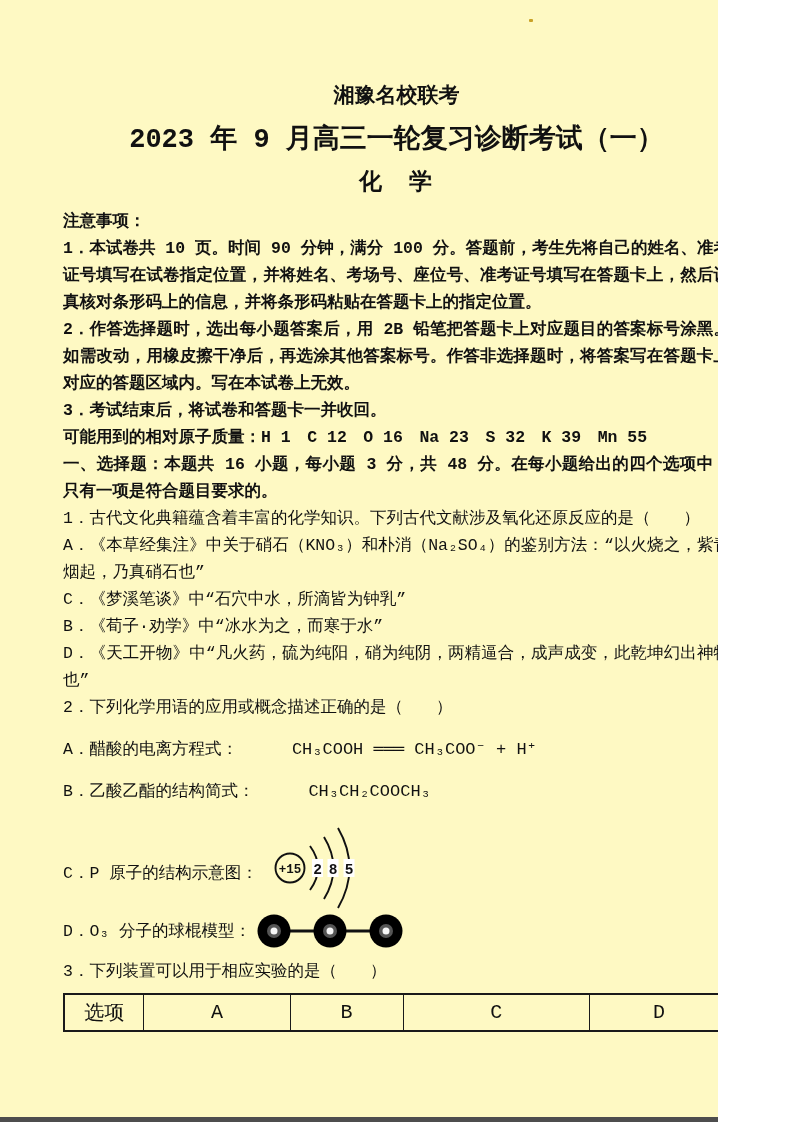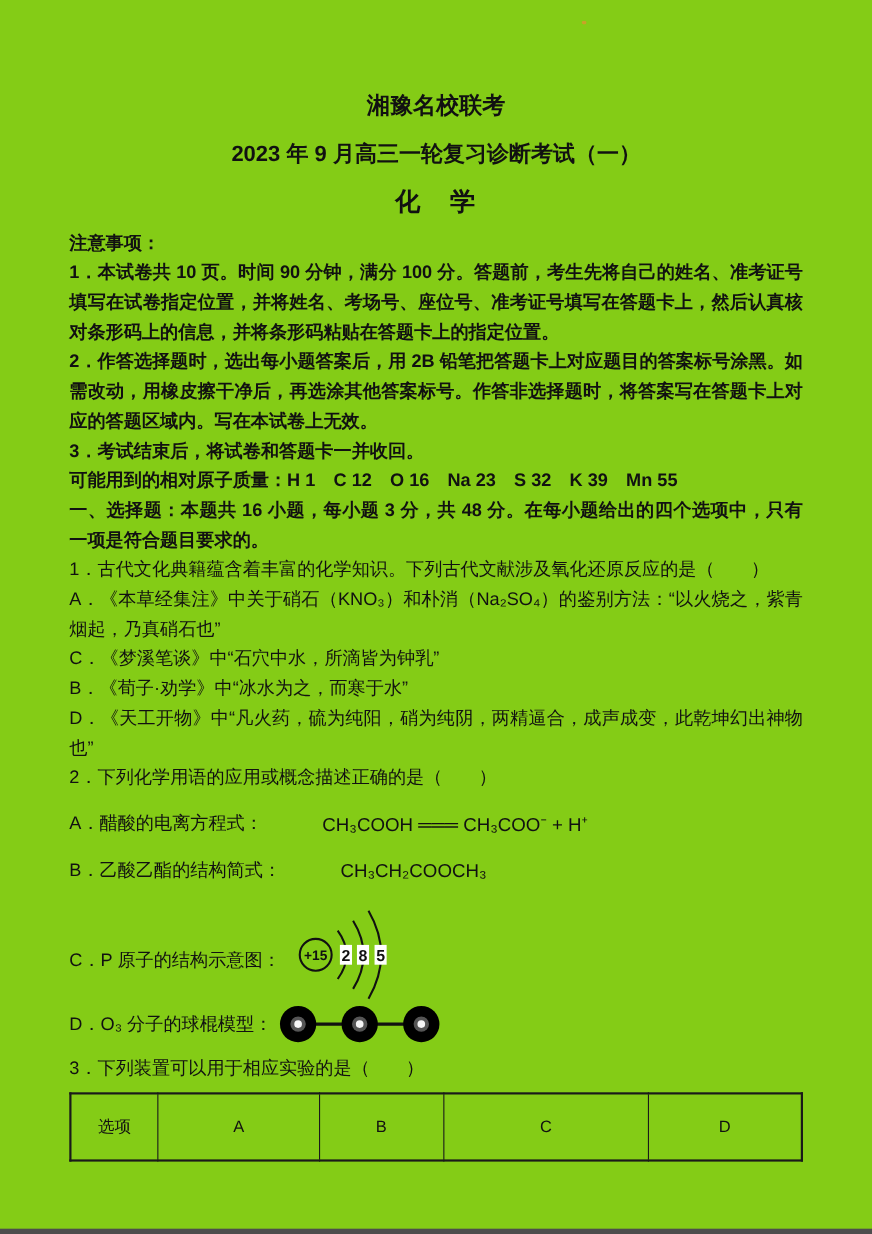--- a/index.html
+++ b/index.html
@@ -1,36 +1,36 @@
 <!DOCTYPE html>
 <html><head>
 <meta charset="utf-8">
 <style>
   html, body { margin: 0; padding: 0; background: #ffffff; }
   .page {
     position: relative;
-    width: 793px;
+    width: 718px;
     height: 1122px;
-    background: #84cc16;
+    background: #fef9c3;
     overflow: hidden;
-    font-family: Liberation Sans, sans-serif;
+    font-family: Liberation Mono, monospace;
     color: #111111;
   }
   .content {
     position: absolute;
     left: 63px;
     top: 84px;
     width: 667px;
   }
   .title-board {
     font-size: 21px; font-weight: bold; text-align: center;
     margin: 0 0 17px 0; line-height: 26px;
   }
   .title-exam {
-    font-size: 20px; font-weight: bold; text-align: center;
+    font-size: 27px; font-weight: bold; text-align: center;
     margin: 0 0 16px 0; line-height: 26px;
   }
   .title-subject {
     font-size: 23px; font-weight: bold; text-align: center;
     margin: 0 0 11px 0; line-height: 28px; letter-spacing: 2px;
   }
   p.ln {
     margin: 0; font-size: 16.5px; line-height: 27px;
   }
   .bold { font-weight: bold; }
@@ -55,21 +55,21 @@
   .d-label {
     font-size: 16.5px; line-height: 27px; white-space: nowrap;
   }
   .ball-svg { margin-left: 4px; }
   .q3-table {
     width: 100%; border-collapse: collapse; margin-top: 8px;
     border: 2px solid #1a1a1a;
   }
   .q3-table td {
     border: 1.5px solid #1a1a1a; text-align: center;
-    font-size: 15px; height: 27px; padding: 16px;
+    font-size: 20px; height: 27px; padding: 4px;
   }
   .artifact-dot {
     position: absolute; left: 529px; top: 19px;
     width: 4px; height: 3px; background: #c9a227; border-radius: 1px;
   }
   .bottom-scan-bar {
     position: absolute; left: 0; right: 0; bottom: 0;
     height: 5px; background: #4d4d4d;
   }
 </style>

